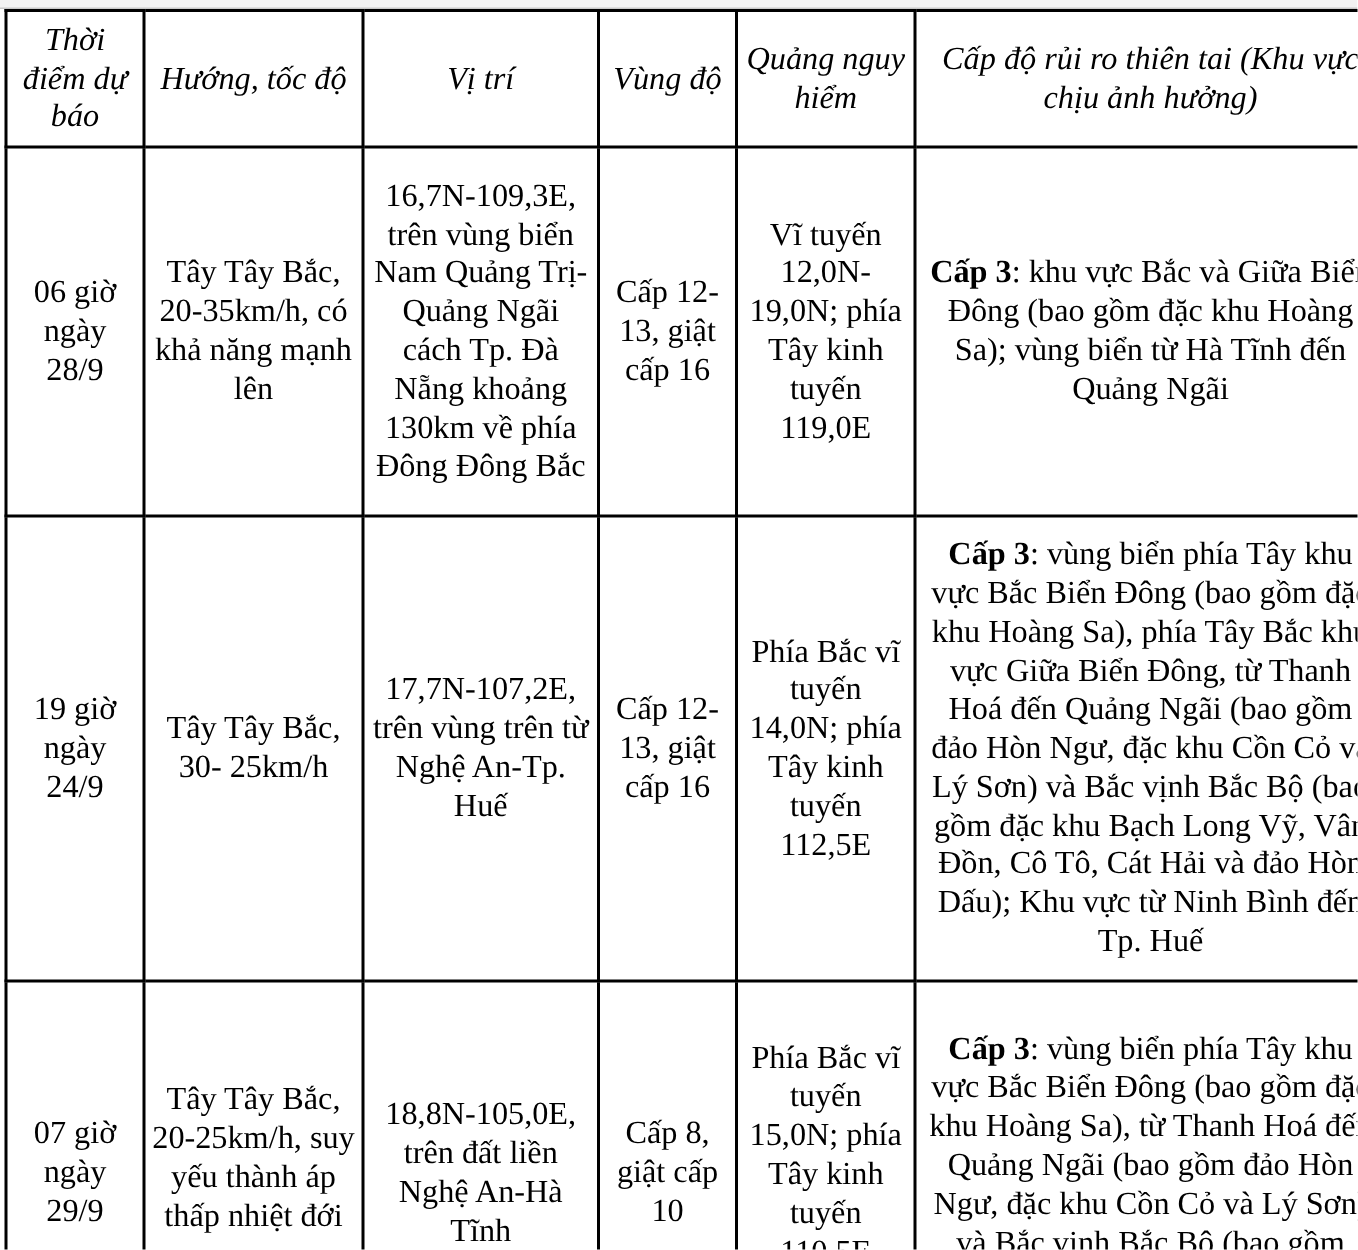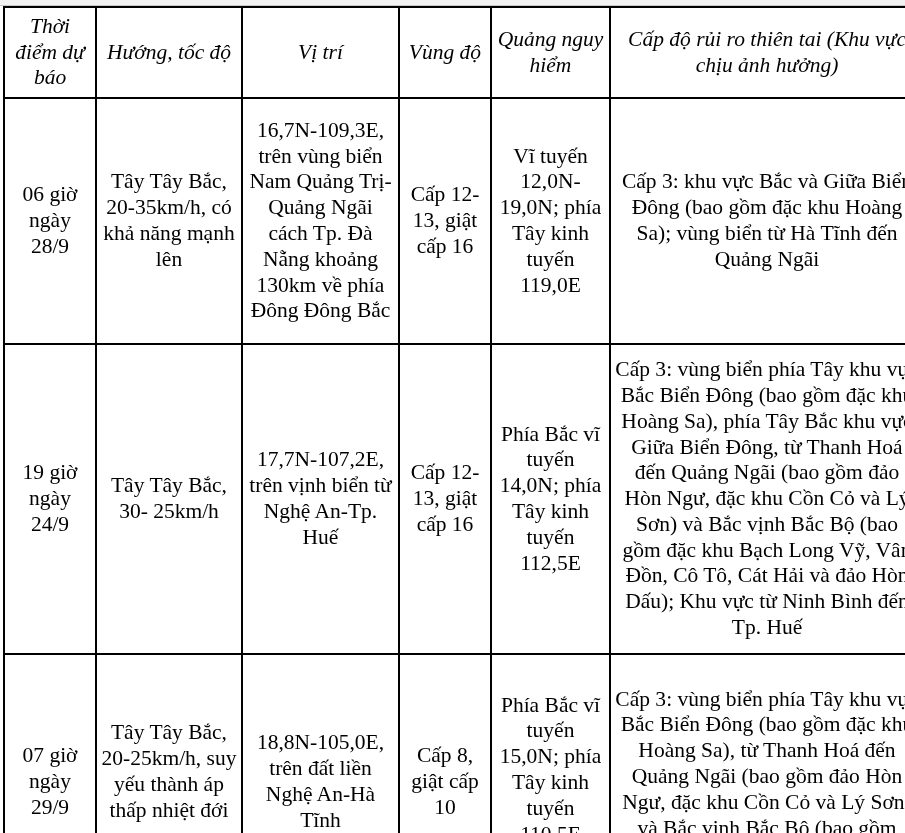--- a/index.html
+++ b/index.html
@@ -23,21 +23,21 @@
   table.forecast td, table.forecast th {
     border: 2px solid #000;
     text-align: center;
     vertical-align: middle;
     font-size: 21.5px;
     line-height: 25.8px;
     padding: 0 4px;
     font-weight: normal;
   }
   table.forecast th { font-style: italic; }
-  .b { font-weight: normal; }
+  .b { font-weight: bold; }
   col.c1 { width: 92px; }
   col.c2 { width: 146px; }
   col.c3 { width: 157px; }
   col.c4 { width: 92px; }
   col.c5 { width: 119px; }
   col.c6 { width: 314px; }
   tr.hdr { height: 91px; }
   tr.r1 { height: 246px; }
   tr.r2 { height: 310px; }
   tr.r3 { height: 220px; }
@@ -77,21 +77,21 @@
     <td>Cấp 12-13, giật cấp 16</td>
     <td>Vĩ tuyến 12,0N-19,0N; phía Tây kinh tuyến 119,0E</td>
     <td>
       <span class="b">Cấp 3</span><span>: khu vực Bắc và Giữa Biển Đông (bao gồm đặc khu Hoàng Sa); vùng biển từ Hà Tĩnh đến Quảng Ngãi</span>
     </td>
   </tr>
 
   <tr class="r2">
     <td>19 giờ ngày 24/9</td>
     <td>Tây Tây Bắc, 30- 25km/h</td>
-    <td>17,7N-107,2E, trên vịnh biển từ Nghệ An-Tp. Huế</td>
+    <td>17,7N-107,2E, trên vùng trên từ Nghệ An-Tp. Huế</td>
     <td>Cấp 12-13, giật cấp 16</td>
     <td>Phía Bắc vĩ tuyến 14,0N; phía Tây kinh tuyến 112,5E</td>
     <td>
       <span class="b">Cấp 3</span><span>: vùng biển phía Tây khu vực Bắc Biển Đông (bao gồm đặc khu Hoàng Sa), phía Tây Bắc khu vực Giữa Biển Đông, từ Thanh Hoá đến Quảng Ngãi (bao gồm đảo Hòn Ngư, đặc khu Cồn Cỏ và Lý Sơn) và Bắc vịnh Bắc Bộ (bao gồm đặc khu Bạch Long Vỹ, Vân Đồn, Cô Tô, Cát Hải và đảo Hòn Dấu); Khu vực từ Ninh Bình đến Tp. Huế</span>
     </td>
   </tr>
 
   <tr class="r3">
     <td class="mid">07 giờ ngày 29/9</td>
     <td class="mid2">Tây Tây Bắc, 20-25km/h, suy yếu thành áp thấp nhiệt đới</td>

